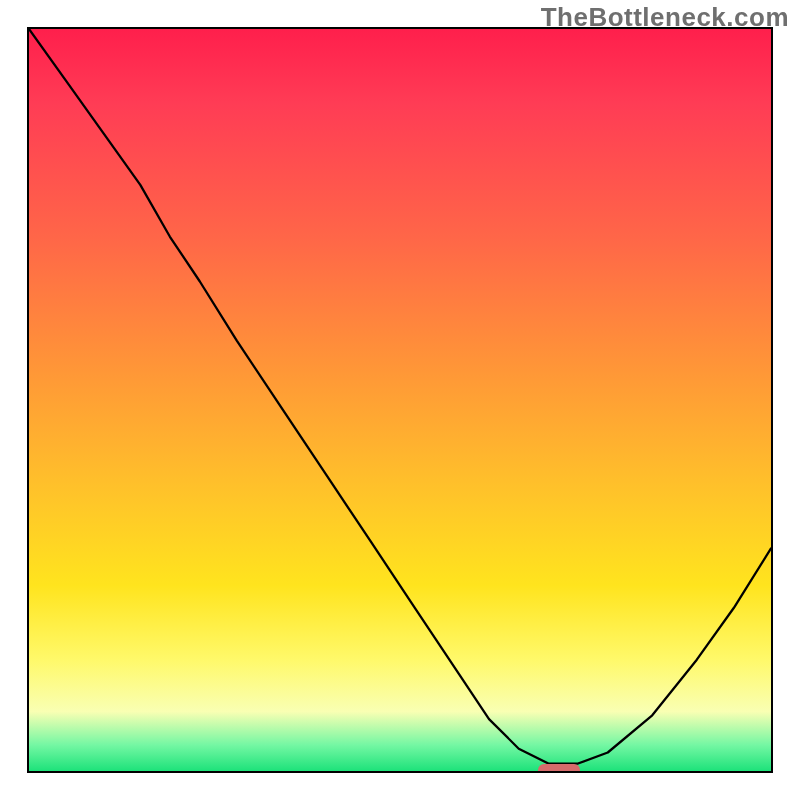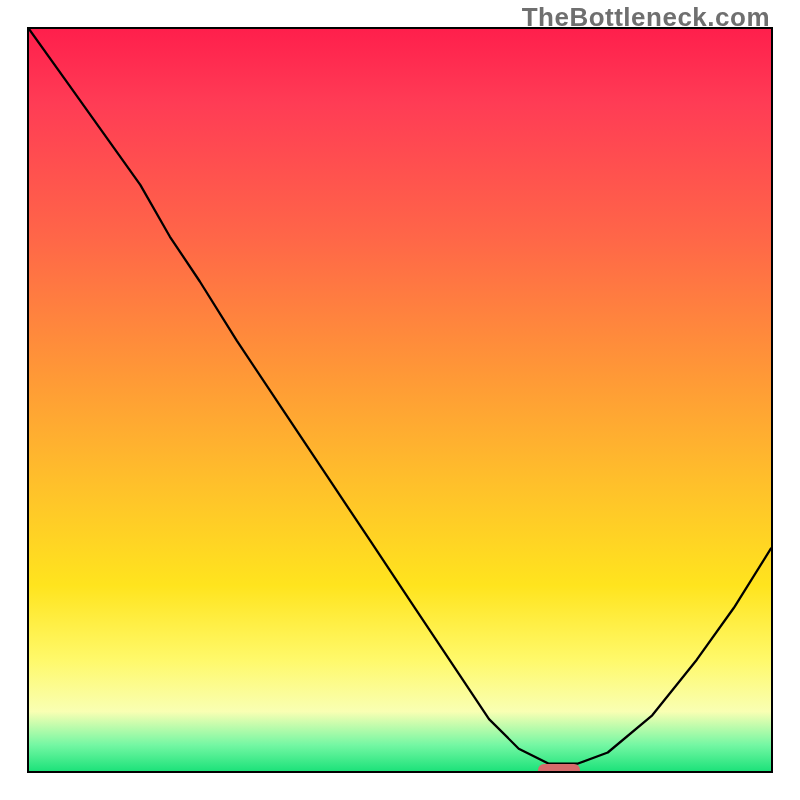--- a/index.html
+++ b/index.html
@@ -11,21 +11,21 @@
     overflow: hidden;
   }
   .chart-container {
     position: relative;
     width: 800px;
     height: 800px;
   }
   .watermark {
     position: absolute;
     top: 2px;
-    right: 30px;
+    right: 11px;
     font-family: Arial, Helvetica, sans-serif;
     font-size: 26px;
     font-weight: 600;
     color: #6f6f6f;
     letter-spacing: 0.5px;
     z-index: 10;
   }
   .plot-area {
     position: absolute;
     left: 27px;

